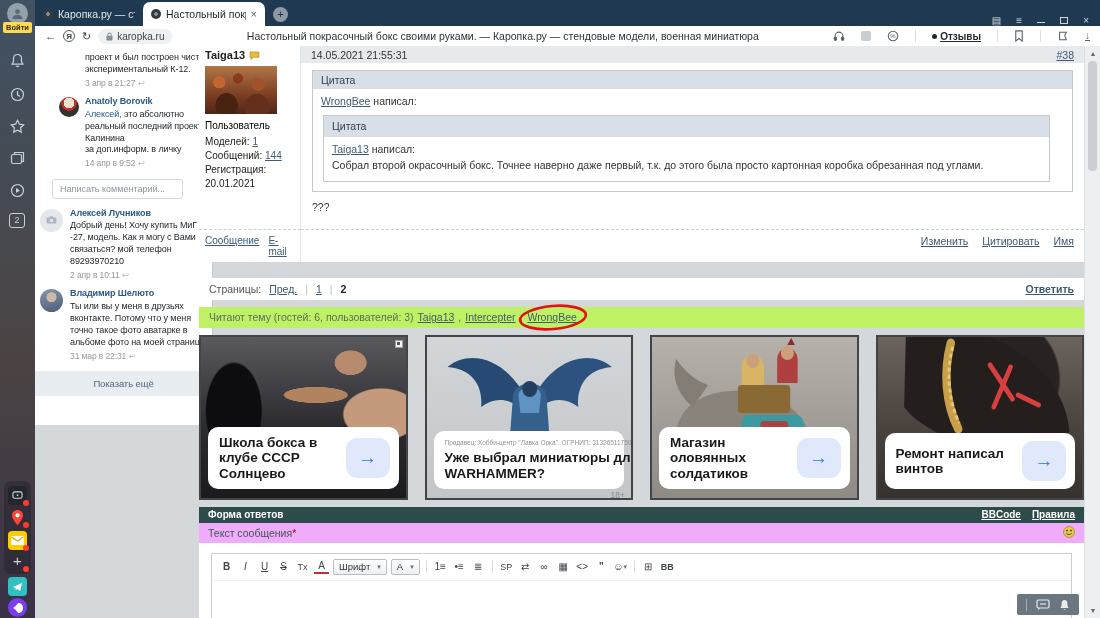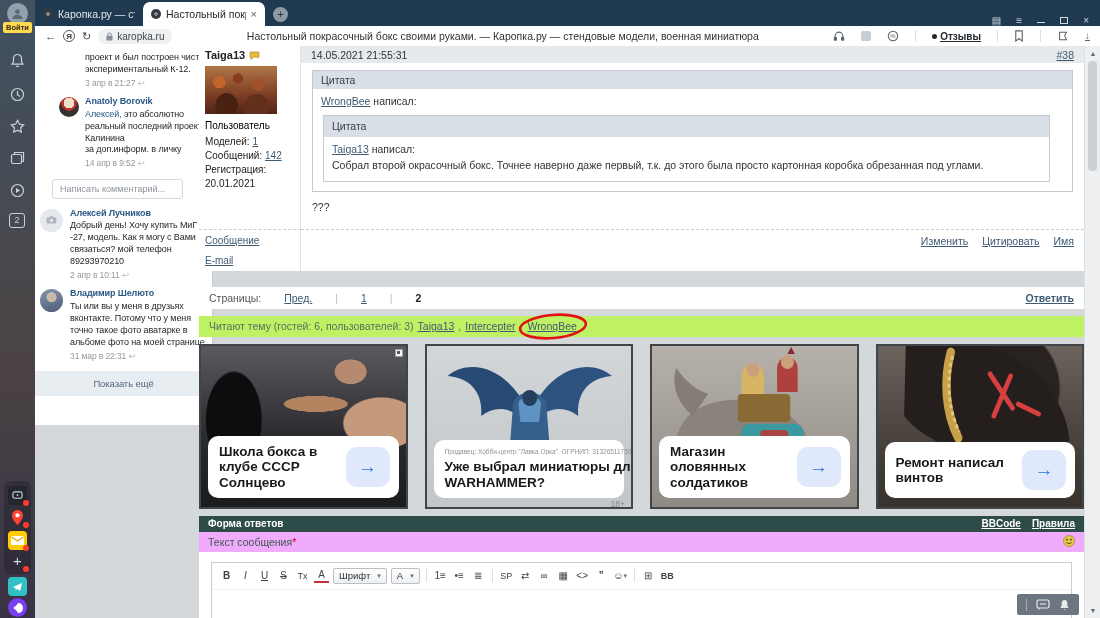--- a/index.html
+++ b/index.html
@@ -91,32 +91,32 @@
   .uava{width:72px;height:48px;margin:5px 0 6px;
     background:
      radial-gradient(12px 12px at 20% 34%,#c4652f 0 50%,rgba(0,0,0,0) 52%),
      radial-gradient(10px 10px at 46% 26%,#8a3a1e 0 50%,rgba(0,0,0,0) 52%),
      radial-gradient(13px 13px at 74% 38%,#a0522d 0 50%,rgba(0,0,0,0) 52%),
      radial-gradient(20px 22px at 30% 82%,#4a2212 0 55%,rgba(0,0,0,0) 57%),
      radial-gradient(22px 24px at 72% 86%,#63301c 0 55%,rgba(0,0,0,0) 57%),
      linear-gradient(180deg,#b07647 0%,#7a3d22 62%,#502518 100%);}
   .urole{font-size:10px;margin:2px 0 4px;}
   .ustats{font-size:10px;line-height:1.4;color:#222;}
-  .ufoot{border-right:1px solid #dfe3e6;border-top:1px dashed #c9ced2;padding:5px 6px;font-size:10px;display:flex;gap:9px;background:#fff;flex-direction:column;}
+  .ufoot{border-right:1px solid #dfe3e6;border-top:1px dashed #c9ced2;padding:5px 6px;font-size:10px;display:flex;gap:9px;background:#fff;}
   .pfoot{border-top:1px dashed #c9ced2;padding:5px 10px;font-size:10.5px;display:flex;gap:14px;justify-content:flex-end;background:#fff;}
   .datebar{background:#e7eaed;height:17px;display:flex;align-items:center;padding:0 10px;font-size:10.5px;color:#333;}
   .pnum{margin-left:auto;}
   .pbody{padding:7px 11px 6px;}
   .qbox{border:1px solid #c3c9cf;}
   .qhead{background:#d8dfe7;padding:3px 8px;font-size:10.5px;color:#3a4047;}
   .qbody{padding:5px 8px 8px;font-size:10.5px;color:#333;line-height:1.45;}
   .qbox.inner{margin:6px 14px 1px 2px;}
   .pmsg{font-size:10.5px;margin:9px 0 10px;color:#333;}
   .gap1{height:16px;}
-  .pagerow{background:#fff;height:22px;display:flex;align-items:center;gap:23px;padding:8px 10px;font-size:10.5px;color:#555;}
+  .pagerow{background:#fff;height:22px;display:flex;align-items:center;gap:8px;padding:8px 10px;font-size:10.5px;color:#555;}
   .sep{color:#b7bec4;text-decoration:none;}
   .cur{font-weight:bold;color:#222;}
   .reply-link{margin-left:auto;font-weight:bold;}
   .gap2{height:7px;}
   .readers{background:#bef264;height:21px;display:flex;align-items:center;gap:4px;padding:0 10px;
     font-size:10.5px;color:#57705f;position:relative;}
   .circled{position:relative;padding:0 1px;}
   .circled svg{position:absolute;left:-11px;top:-9px;width:76px;height:31px;pointer-events:none;}
   .gap3{height:7px;}
 
@@ -376,21 +376,21 @@
             <svg width="11" height="9" viewBox="0 0 12 10">
                 <path d="M1 1h10v6H5L2 9.5V7H1z" fill="#e8b93c" stroke="#a87f1d" stroke-width="0.6"></path>
               </svg>
           </div>
           <div class="uava"></div>
           <div class="urole">Пользователь</div>
           <div class="ustats">
             <span>Моделей:</span>
             <span class="lnk">1</span>
             <span>Сообщений:</span>
-            <span class="lnk">142</span>
+            <span class="lnk">144</span>
             <span>Регистрация:</span>
             <span>20.01.2021</span>
           </div>
         </div>
         <div class="pcol">
           <div class="datebar">
             <span>14.05.2021 21:55:31</span>
             <span class="pnum lnk">#38</span>
           </div>
           <div class="pbody">

